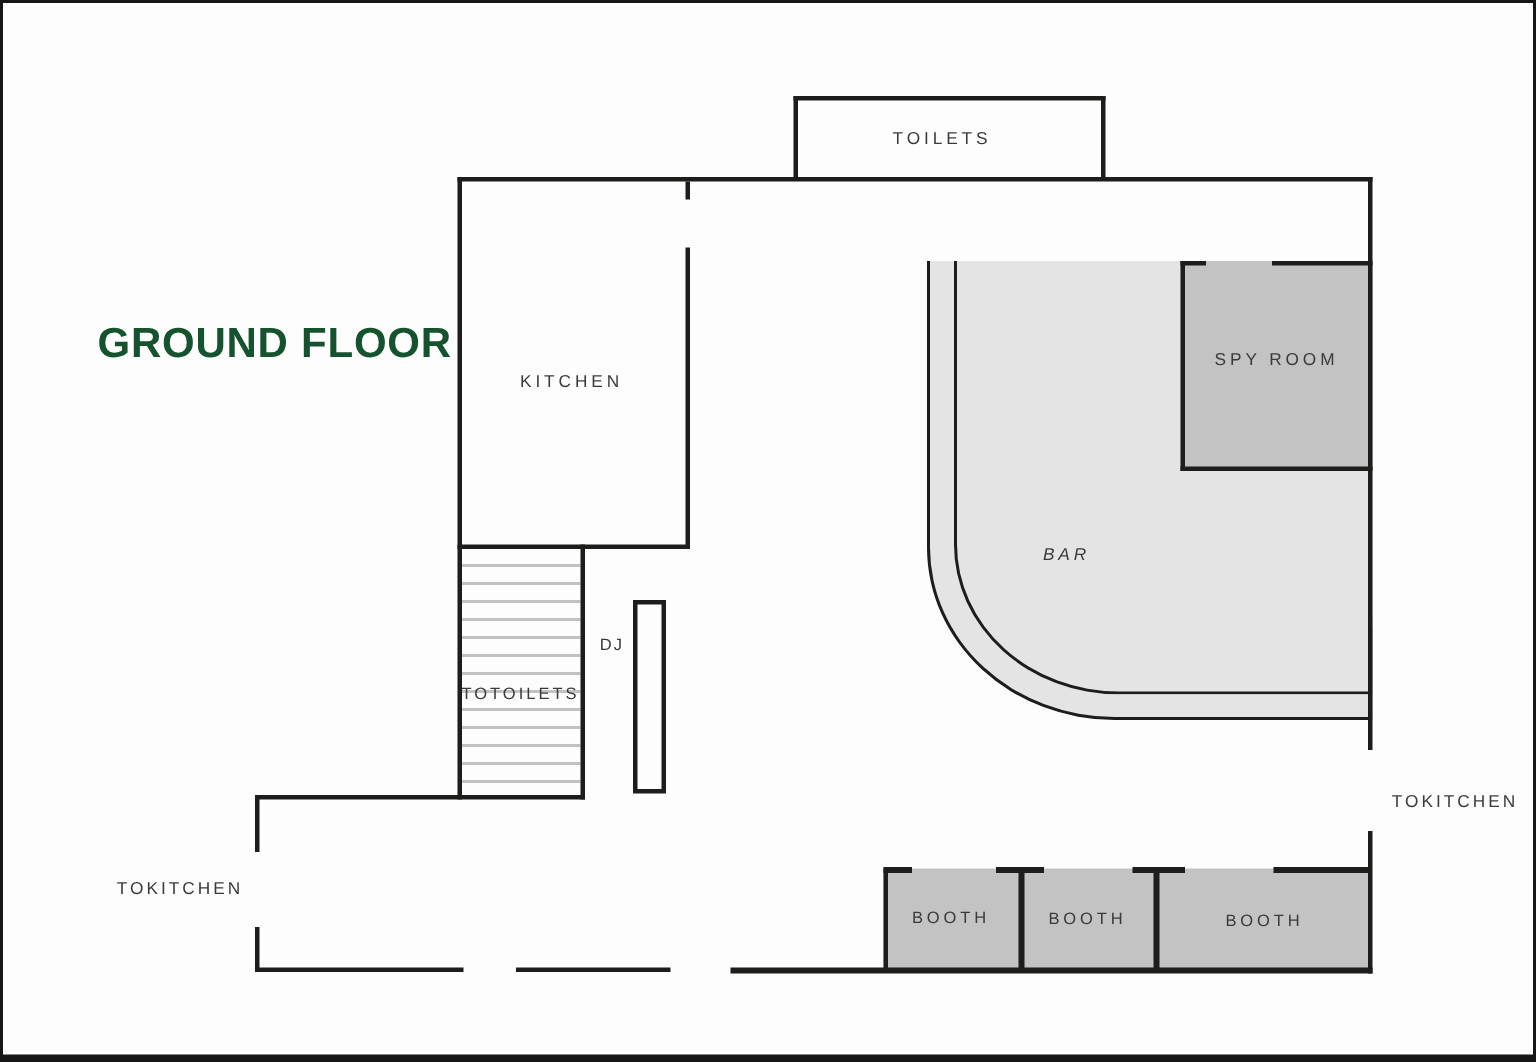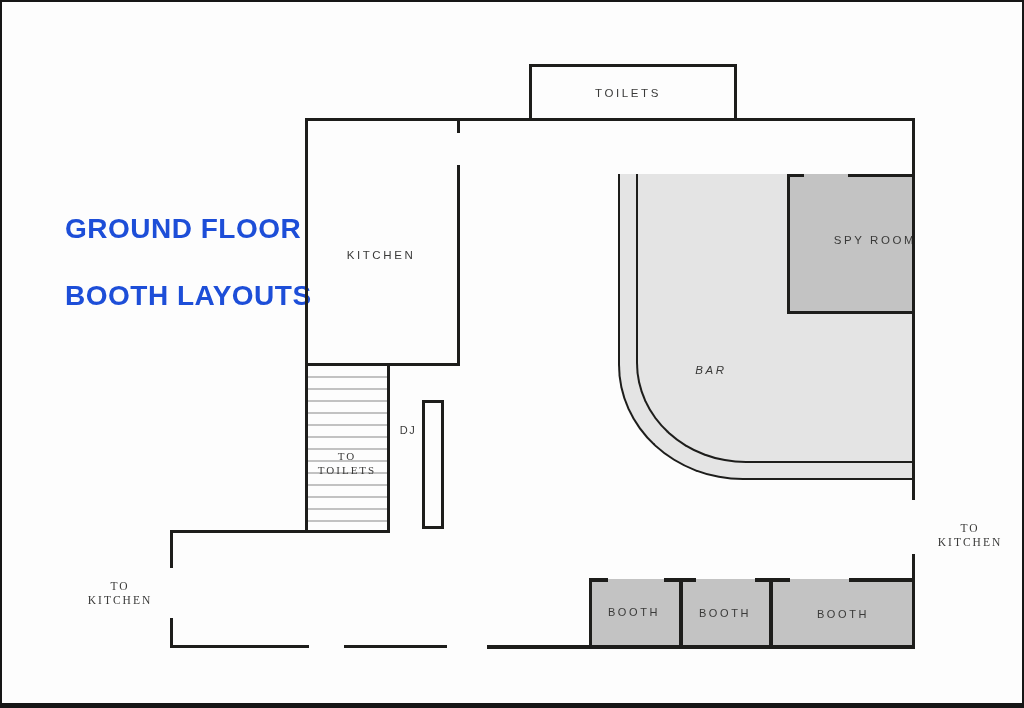--- a/index.html
+++ b/index.html
@@ -17,25 +17,25 @@
   .lbl{
     position:absolute;
     transform:translate(-50%,-50%);
     color:#3a3a39;
     font-size:11.5px;
     letter-spacing:2.6px;
     white-space:nowrap;
     text-align:center;
     line-height:14px;
   }
-  .lbl-2line{display:flex;flex-direction:column;align-items:center;font-family:Liberation Serif, serif;}
+  .lbl-2line{display:flex;flex-direction:row;align-items:center;}
   .title{
     position:absolute;
     left:63px;
-    color:#1d4ed8;
+    color:#14532d;
     font-size:28px;
     font-weight:bold;
     letter-spacing:0.5px;
     white-space:nowrap;
   }
   #title-line1{top:211px;}
   #title-line2{top:278px;}
 
   
   .toilets-box{
@@ -84,33 +84,32 @@
     position:absolute;left:587px;top:577px;width:323px;height:67px;
     background:#c3c3c3;
   }
 </style>
 </head>
 <body>
 
 <div id="floor-plan">
 
   <div class="title" id="title-line1">GROUND FLOOR</div>
-  <div class="title" id="title-line2">BOOTH LAYOUTS</div>
 
   <div class="toilets-box"></div>
   <div class="lbl" style="left:626px;top:91px;">TOILETS</div>
 
   <div class="bar-outer"></div>
   <div class="bar-inner"></div>
   <div class="lbl" style="left:709px;top:368px;font-style:italic;">BAR</div>
 
   <div class="spy-room"></div>
   <div class="w" style="left:785px;top:172px;width:17px;height:3px;"></div>
   <div class="w" style="left:846px;top:172px;width:67px;height:3px;"></div>
-  <div class="lbl" style="left:873px;top:238px;">SPY ROOM</div>
+  <div class="lbl" style="left:849px;top:238px;">SPY ROOM</div>
 
   <div class="lbl" style="left:379px;top:225px;margin-top:28px;">KITCHEN</div>
 
   <div class="stairs"></div>
   <div class="lbl lbl-2line" style="left:345px;top:461px;font-size:11px;letter-spacing:2px;">
     <span>TO</span>
     <span>TOILETS</span>
   </div>
 
   <div class="dj-box"></div>

